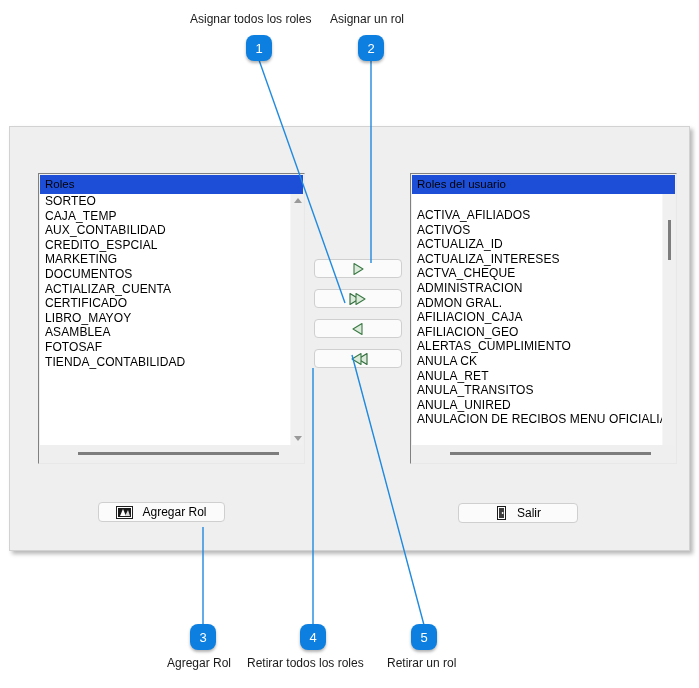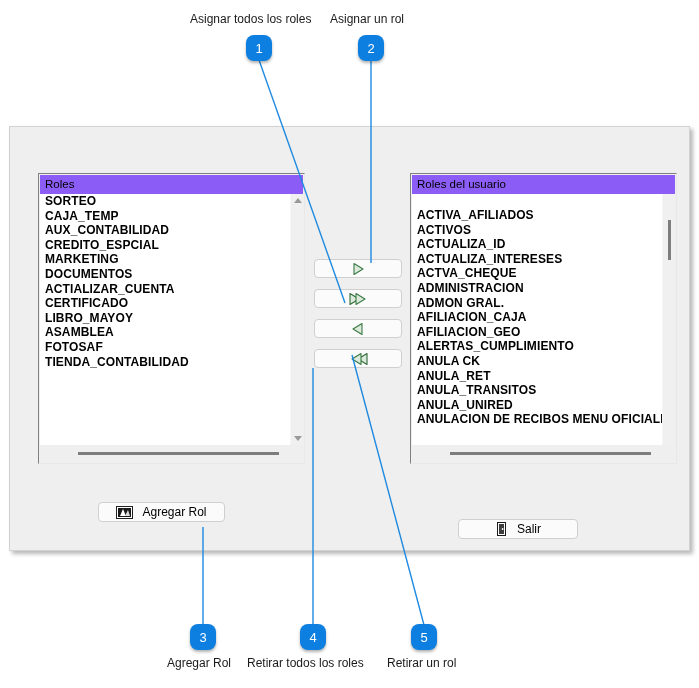--- a/index.html
+++ b/index.html
@@ -79,36 +79,35 @@
   #user-roles-listbox {
     left: 400px;
     top: 46px;
     width: 267px;
     height: 291px;
   }
   .listbox-header {
     position: absolute;
     left: 1px; top: 1px; right: 1px;
     height: 19px;
-    background: #8b5cf6;
+    background: #1d4ed8;
     font-size: 11.5px;
     color: #000000;
     padding: 3px 0 0 5px;
     box-sizing: border-box;
   }
   .listbox-inner {
     position: absolute;
     left: 1px;
     top: 20px;
     right: 14px;
     bottom: 18px;
     background: #ffffff;
     overflow: hidden;
     box-sizing: border-box;
-    font-weight: bold;
   }
   .list-items {
     padding: 0;
     margin: 0;
     list-style: none;
   }
   .list-items li {
     font-size: 12px;
     line-height: 14.6px;
     color: #000000;
@@ -218,21 +217,21 @@
     color: #000000;
     cursor: pointer;
   }
   #add-role-button {
     left: 88px;
     top: 375px;
     width: 127px;
   }
   #exit-button {
     left: 448px;
-    top: 392px;
+    top: 376px;
     width: 120px;
   }
   .btn-icon {
     display: inline-flex;
     align-items: center;
     justify-content: center;
   }
 </style>
 </head>
 <body>

